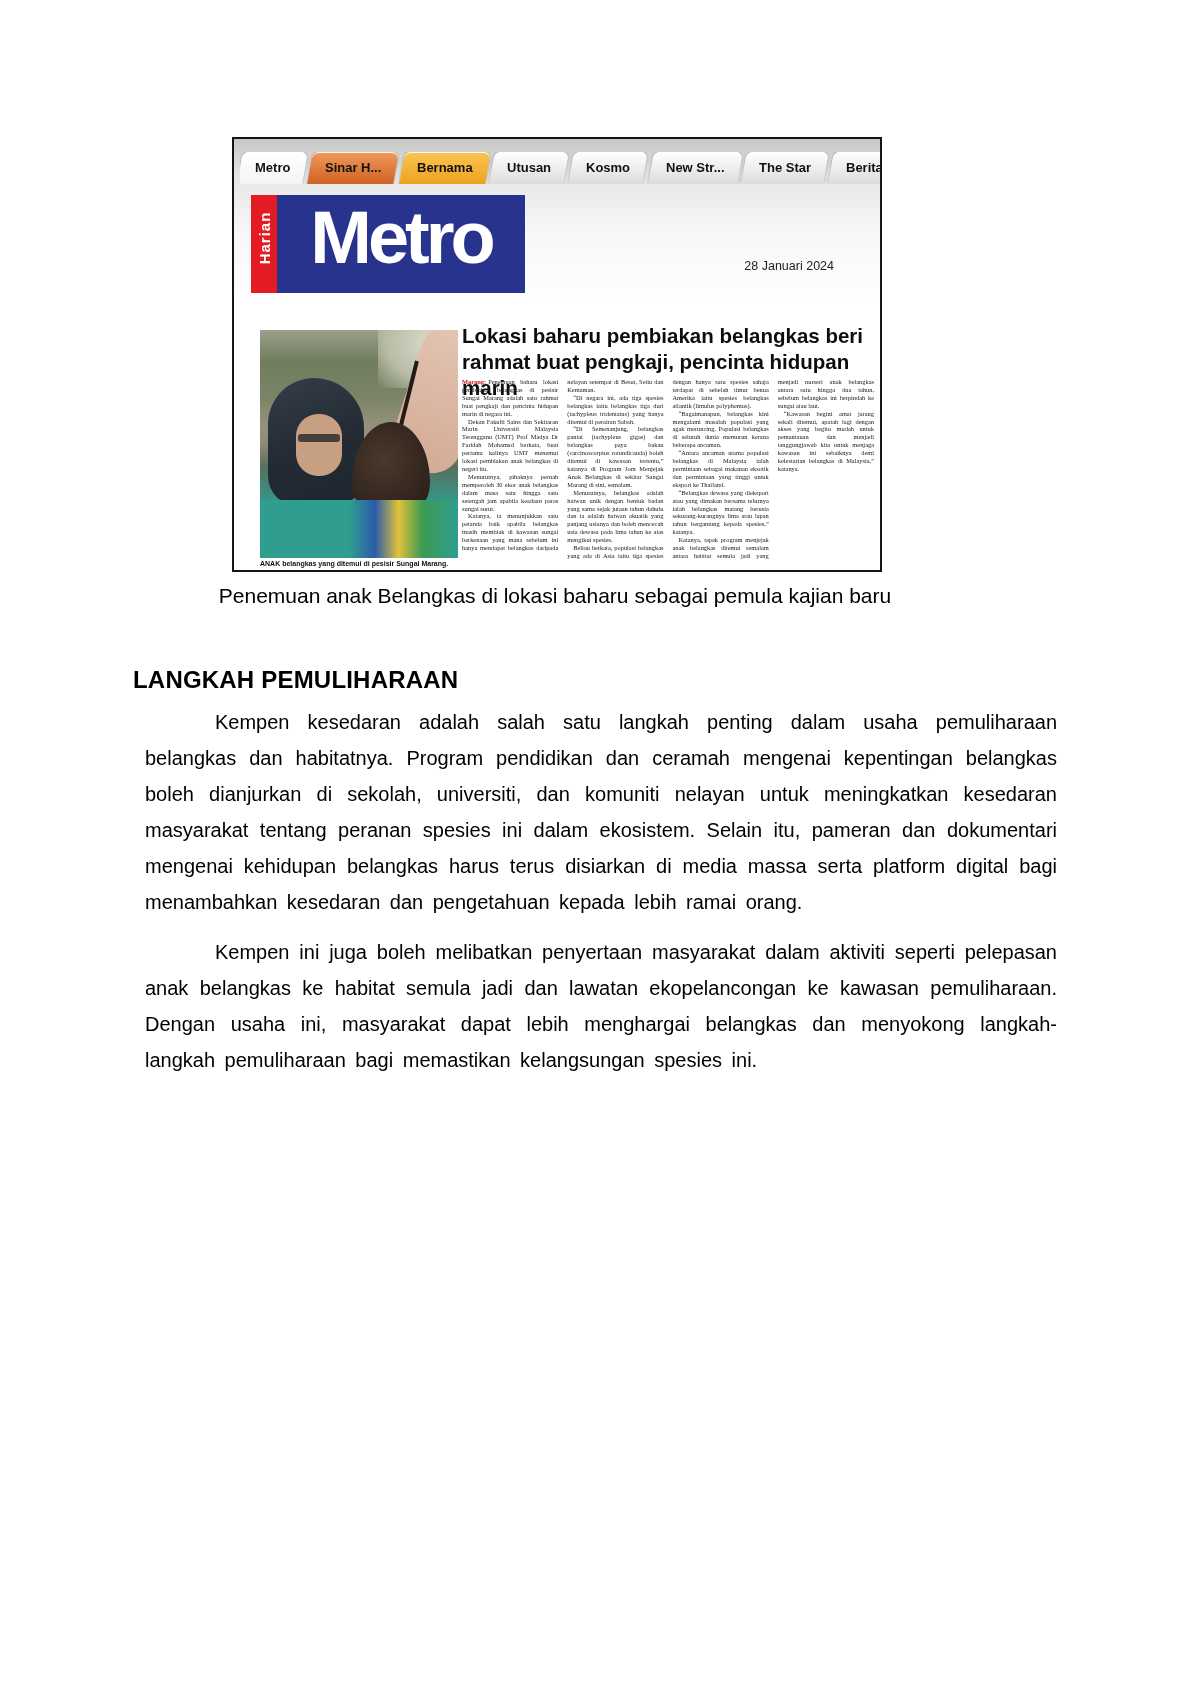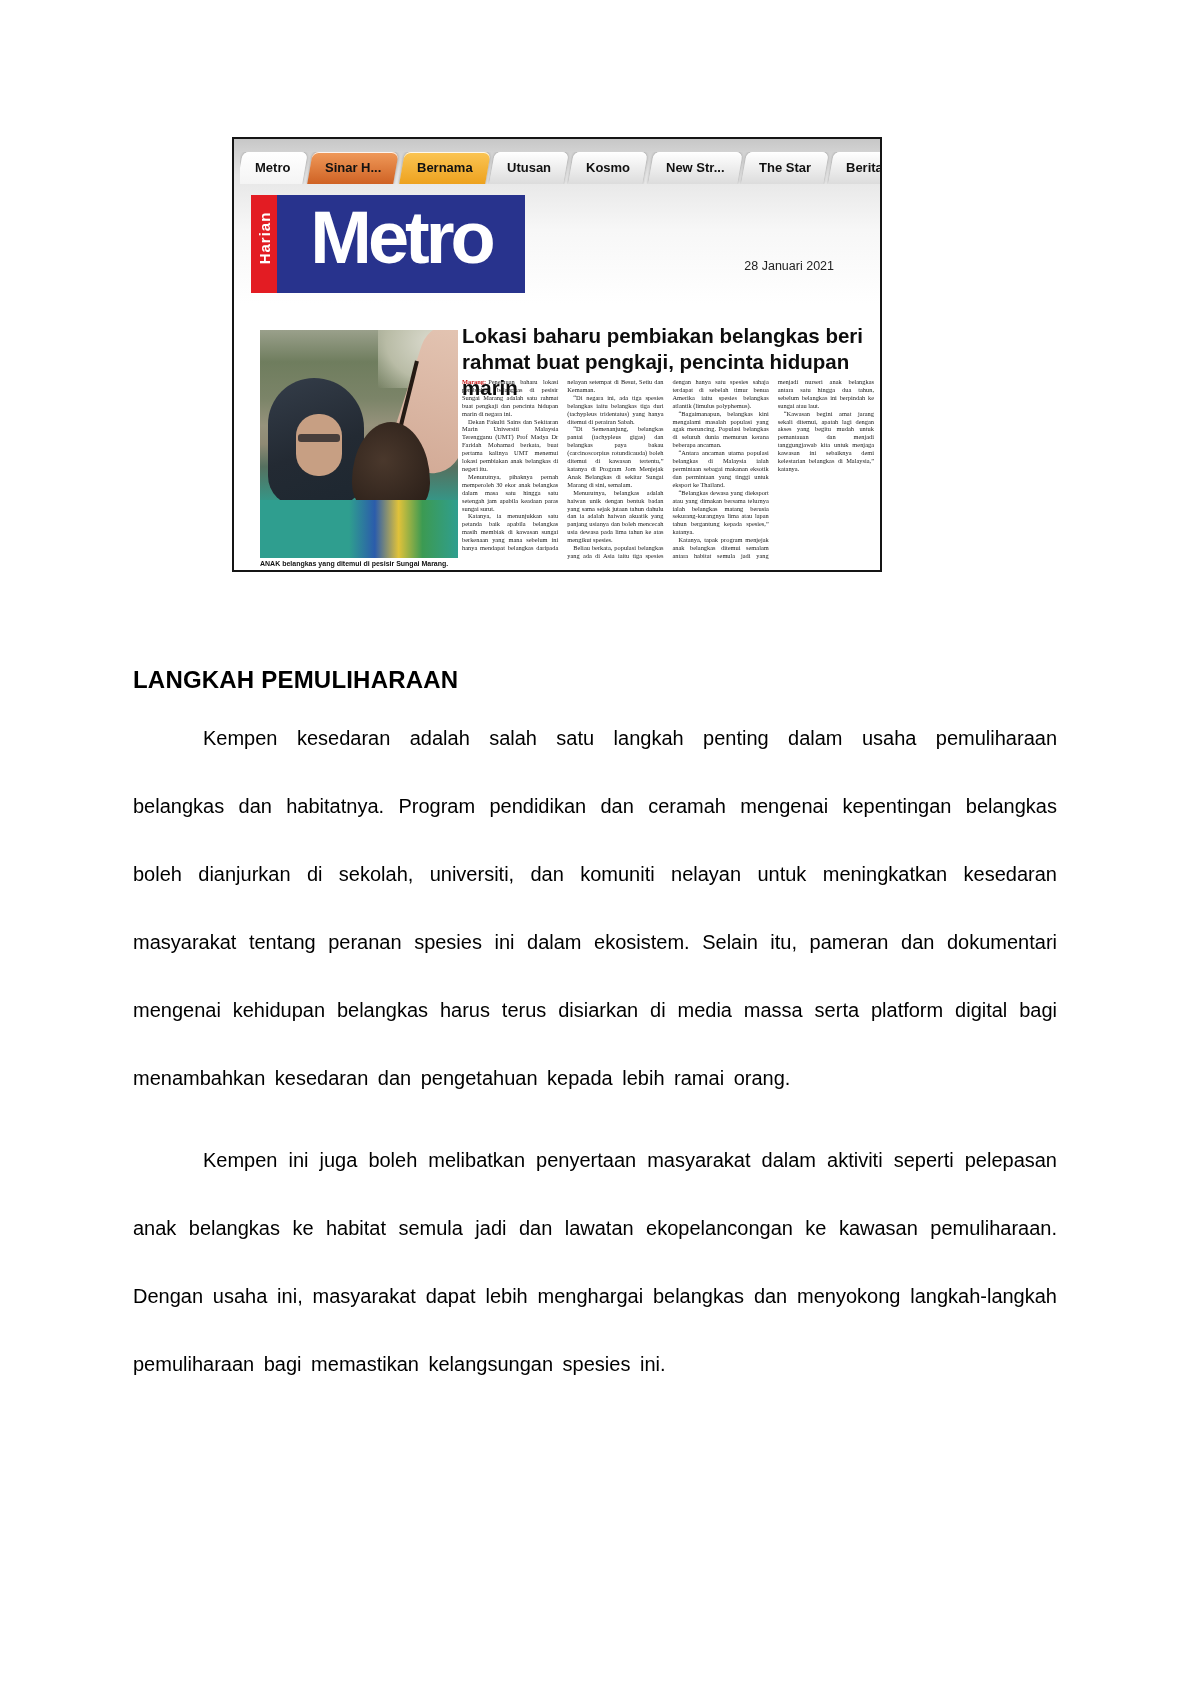--- a/index.html
+++ b/index.html
@@ -59,21 +59,21 @@
   .cols p{margin:0;text-indent:6px;}
   .cols p:first-child{text-indent:0;}
   .lead{color:#c51414;font-weight:bold;margin-right:2px;}
 
   
   .figure-caption{position:absolute;top:584px;left:0;right:80px;text-align:center;
                   font-size:21px;color:#000;}
   .section-heading{position:absolute;top:666px;left:133px;font-size:24px;font-weight:bold;
                    letter-spacing:.2px;color:#000;}
   .body-text{position:absolute;top:704px;left:133px;width:924px;}
-  .body-text p{margin:0 0 14px 0;font-size:20px;line-height:68px;text-align:justify;
+  .body-text p{margin:0 0 14px 12px;font-size:20px;line-height:36px;text-align:justify;
                text-indent:70px;word-spacing:4px;color:#000;}
 </style>
 </head>
 <body>
 
 <div class="page">
 
   <div class="clipping">
     <div class="clip-header">
       <div class="tabs-row">
@@ -101,21 +101,21 @@
           <div class="tab tab-default">
           <span class="tab-label">Berita H...</span>
         </div>
         </div>
       <div class="logo">
         <div class="logo-red">
           <span>Harian</span>
         </div>
         <div class="logo-blue">Metro</div>
       </div>
-      <div class="clip-date">28 Januari 2021</div>
+      <div class="clip-date">28 Januari 2024</div>
     </div>
 
     <div class="headline">Lokasi baharu pembiakan belangkas beri rahmat buat pengkaji, pencinta hidupan marin</div>
 
     <div class="photo">
       <div class="ph ph-sky"></div>
       <div class="ph ph-arm"></div>
       <div class="ph ph-scarf"></div>
       <div class="ph ph-face"></div>
       <div class="ph ph-glasses"></div>
@@ -161,20 +161,21 @@
       </p>
         <p>
         <span>Katanya, tapak program menjejak anak belangkas ditemui semalam antara habitat semula jadi yang menjadi nurseri anak belangkas antara satu hingga dua tahun, sebelum belangkas ini berpindah ke sungai atau laut.</span>
       </p>
         <p>
         <span>“Kawasan begini amat jarang sekali ditemui, apatah lagi dengan akses yang begitu mudah untuk pemantauan dan menjadi tanggungjawab kita untuk menjaga kawasan ini sebaiknya demi kelestarian belangkas di Malaysia,” katanya.</span>
       </p>
       </div>
   </div>
 
+  <div class="figure-caption">Penemuan anak Belangkas di lokasi baharu sebagai pemula kajian baru</div>
 
   <div class="section-heading">LANGKAH PEMULIHARAAN</div>
 
   <div class="body-text">
       <p class="body-p">Kempen kesedaran adalah salah satu langkah penting dalam usaha pemuliharaan belangkas dan habitatnya. Program pendidikan dan ceramah mengenai kepentingan belangkas boleh dianjurkan di sekolah, universiti, dan komuniti nelayan untuk meningkatkan kesedaran masyarakat tentang peranan spesies ini dalam ekosistem. Selain itu, pameran dan dokumentari mengenai kehidupan belangkas harus terus disiarkan di media massa serta platform digital bagi menambahkan kesedaran dan pengetahuan kepada lebih ramai orang.</p>
       <p class="body-p">Kempen ini juga boleh melibatkan penyertaan masyarakat dalam aktiviti seperti pelepasan anak belangkas ke habitat semula jadi dan lawatan ekopelancongan ke kawasan pemuliharaan. Dengan usaha ini, masyarakat dapat lebih menghargai belangkas dan menyokong langkah-langkah pemuliharaan bagi memastikan kelangsungan spesies ini.</p>
     </div>
 
 </div>
 

